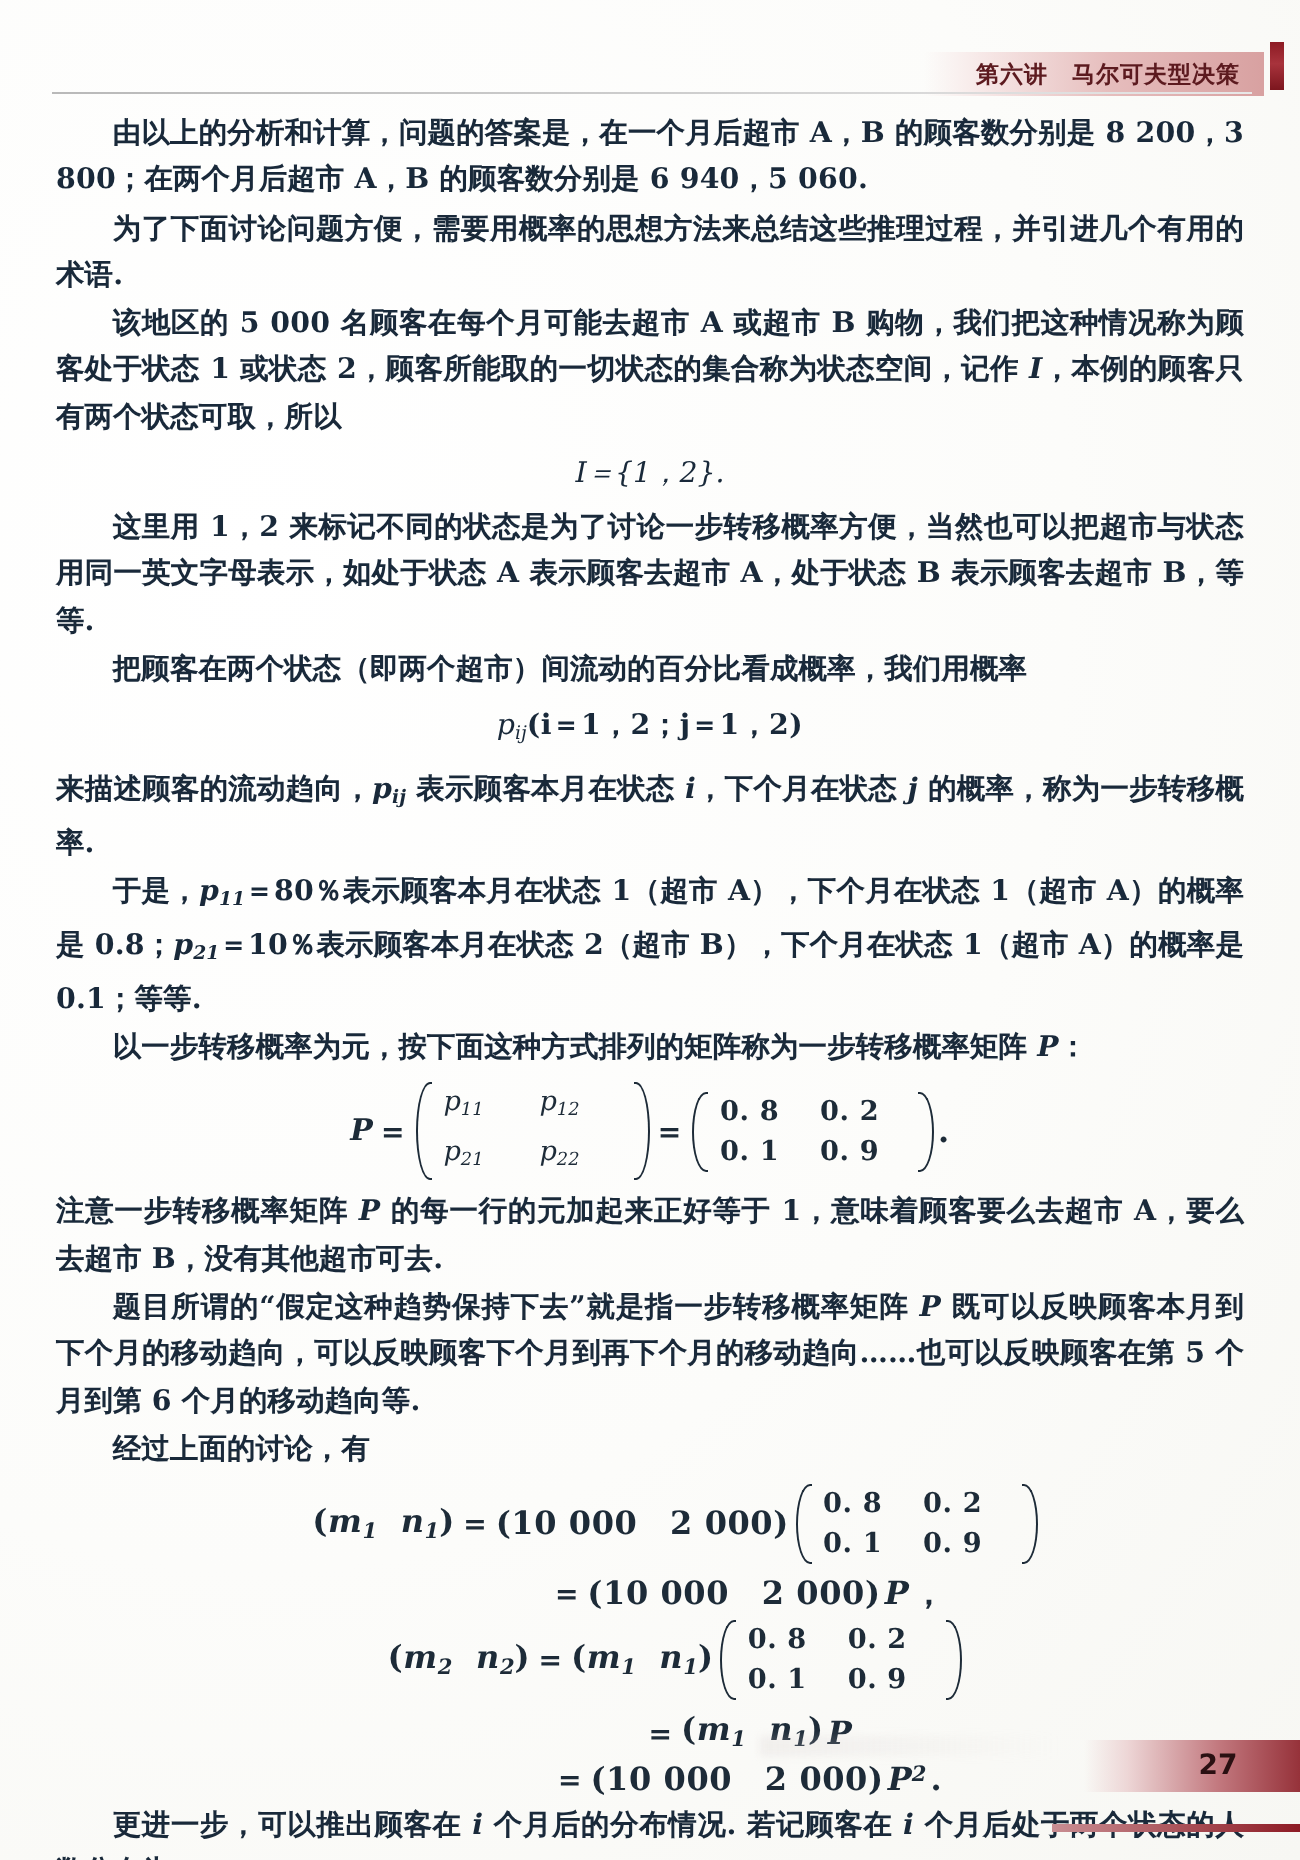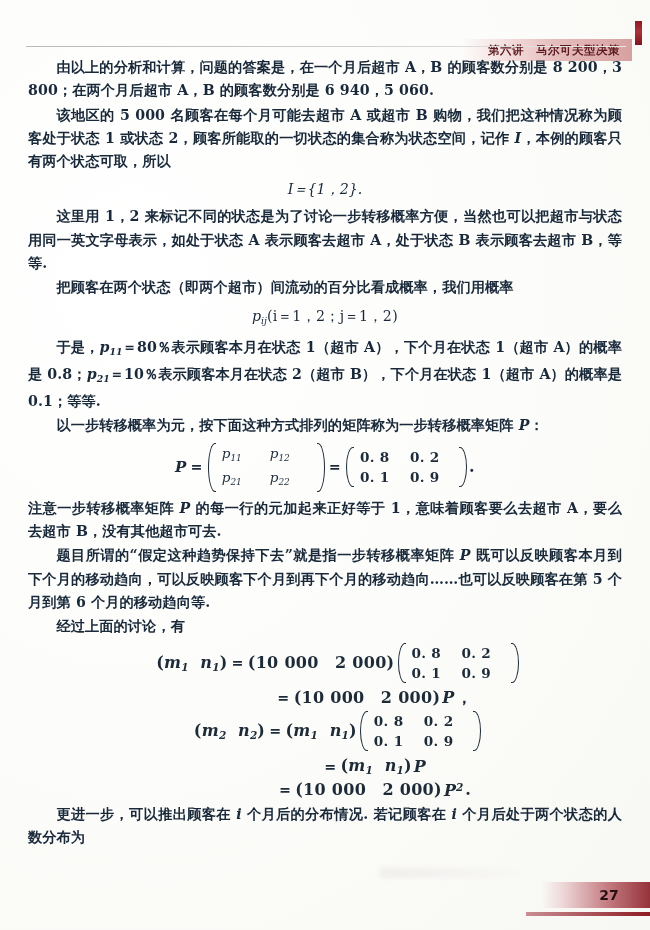--- a/index.html
+++ b/index.html
@@ -15,21 +15,21 @@
     position:relative;width:650px;height:930px;
     background:
       radial-gradient(ellipse at 20% 30%, #ffffff 0%, #fcfcfa 55%, #f7f7f3 100%);
   }
 
   
   .header{
     position:absolute;left:0;top:22px;width:650px;height:24px;
   }
   .header-band{
-    position:absolute;right:18px;top:17px;height:22px;
+    position:absolute;right:18px;top:4px;height:22px;
     padding:0 12px 0 26px;
     display:flex;align-items:center;
     background:linear-gradient(to right,
         rgba(255,255,255,0) 0%,
         rgba(242,214,214,.55) 18%,
         rgba(226,178,178,.85) 55%,
         rgba(214,156,156,.95) 100%);
   }
   .header-title{
     font-size:11.5px;font-weight:bold;letter-spacing:.5px;
@@ -69,21 +69,21 @@
   b.bm{font-weight:bold;font-style:italic;font-family:"DejaVu Serif",serif;}
 
   
   .eq{
     text-align:center;
     font-size:14.2px;
     line-height:26px;
     margin:3px 0 3px 0;
     color:#19293a;
   }
-  .eq .lat{font-weight:400;}
+  .eq .lat{font-weight:700;}
 
   .eqrow{
     display:flex;align-items:center;justify-content:center;
     gap:2px;
     line-height:1;
   }
   .eqblock{margin:4px 0;}
 
   
   .matrix{
@@ -126,21 +126,21 @@
   sup{font-size:.66em;vertical-align:.45em;font-style:italic;letter-spacing:0;}
 
   .rowvec{white-space:nowrap;}
   .eq-left{display:inline-block;min-width:96px;text-align:right;}
 
   
   .footer{
     position:absolute;left:0;bottom:0;width:650px;height:62px;
   }
   .pagebox{
-    position:absolute;right:0;bottom:22px;
+    position:absolute;right:0;bottom:34px;
     width:108px;height:26px;
     background:linear-gradient(to right,
       rgba(255,255,255,0) 0%,
       rgba(228,186,189,.55) 20%,
       rgba(190,110,117,.92) 62%,
       rgba(150,50,58,1) 100%);
     display:flex;align-items:center;justify-content:center;
   }
   .pagenum{
     font-size:14px;font-weight:bold;color:#2a1012;
@@ -168,31 +168,33 @@
       <span class="header-title">第六讲　马尔可夫型决策</span>
     </div>
     <div class="header-bar"></div>
   </div>
   <div class="header-rule"></div>
 
   <div class="content">
 
     <p class="para indent"><span>由以上的分析和计算，问题的答案是，在一个月后超市 A，B 的顾客数分别是 8 200，3 800；在两个月后超市 A，B 的顾客数分别是 6 940，5 060.</span></p>
 
+    <p class="para indent">为了下面讨论问题方便，需要用概率的思想方法来总结这些推理过程，并引进几个有用的术语.</p>
 
     <p class="para indent"><span>该地区的 5 000 名顾客在每个月可能去超市 A 或超市 B 购物，我们把这种情况称为顾客处于状态 1 或状态 2，顾客所能取的一切状态的集合称为状态空间，记作 </span><i class="mv">I</i><span>，本例的顾客只有两个状态可取，所以</span></p>
 
     <div class="eq"><i class="mv">I＝{1，2}.</i></div>
 
     <p class="para indent">这里用 1，2 来标记不同的状态是为了讨论一步转移概率方便，当然也可以把超市与状态用同一英文字母表示，如处于状态 A 表示顾客去超市 A，处于状态 B 表示顾客去超市 B，等等.</p>
 
     <p class="para indent">把顾客在两个状态（即两个超市）间流动的百分比看成概率，我们用概率</p>
 
     <div class="eq"><i class="mv">p</i><sub>ij</sub><span class="lat">(i＝1，2；j＝1，2)</span></div>
 
+    <p class="para"><span>来描述顾客的流动趋向，</span><i class="mv">p</i><sub>ij</sub><span> 表示顾客本月在状态 </span><i class="mv">i</i><span>，下个月在状态 </span><i class="mv">j</i><span> 的概率，称为一步转移概率.</span></p>
 
     <p class="para indent"><span>于是，</span><i class="mv">p</i><sub>11</sub><span>＝80％表示顾客本月在状态 1（超市 A），下个月在状态 1（超市 A）的概率是 0.8；</span><i class="mv">p</i><sub>21</sub><span>＝10％表示顾客本月在状态 2（超市 B），下个月在状态 1（超市 A）的概率是 0.1；等等.</span></p>
 
     <p class="para indent"><span>以一步转移概率为元，按下面这种方式排列的矩阵称为一步转移概率矩阵 </span><b class="bm">P</b><span>：</span></p>
 
     <div class="eqblock">
       <div class="eqrow">
         <b class="bm" style="font-size:15px">P</b>
         <span class="lat">＝</span>
         <span class="matrix">

